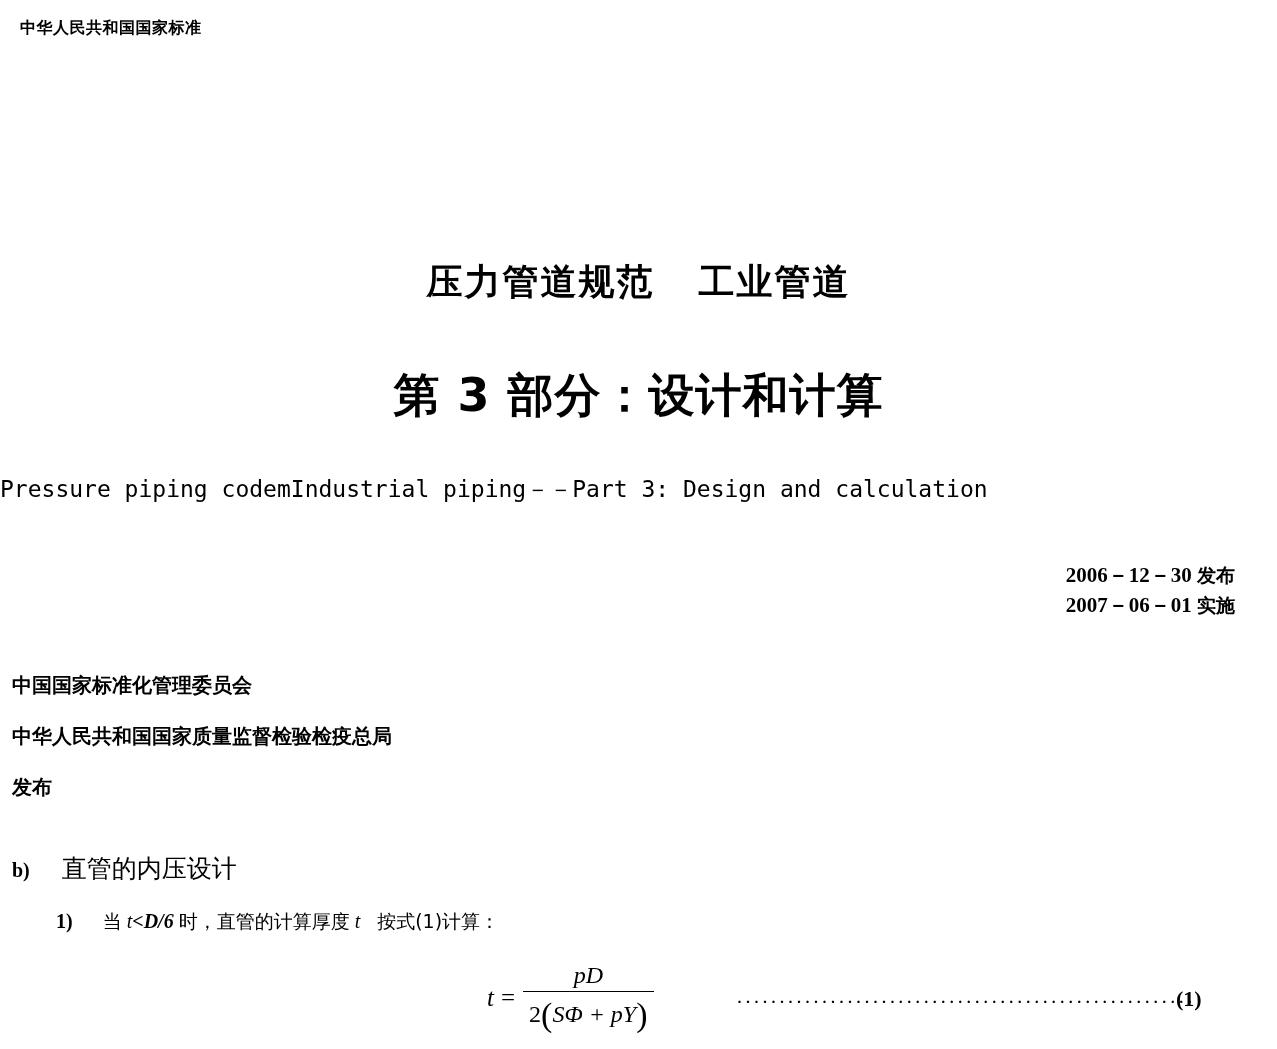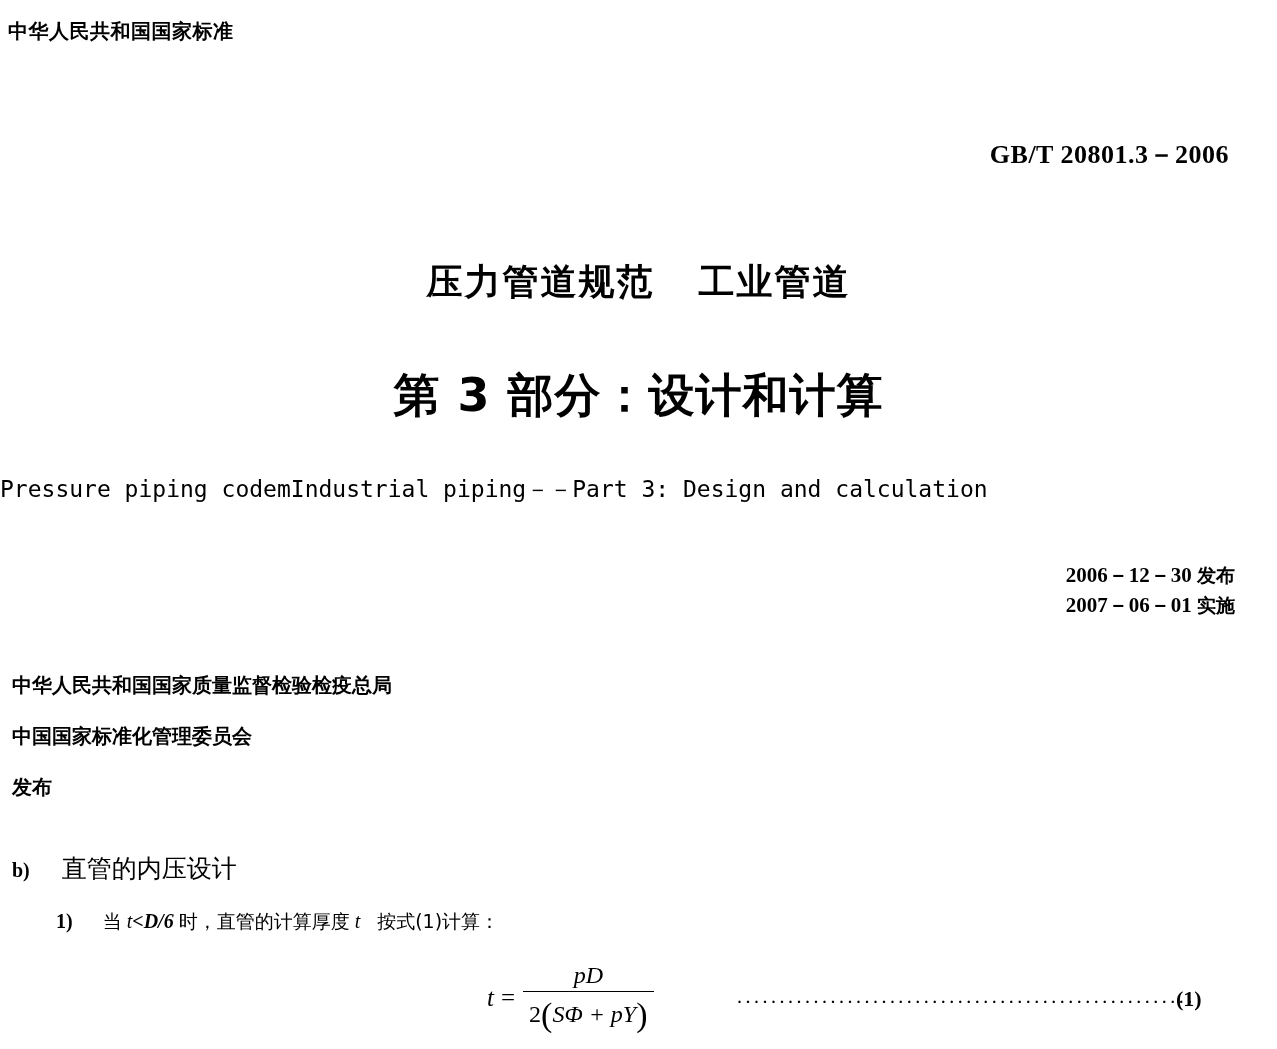--- a/index.html
+++ b/index.html
@@ -21,23 +21,23 @@
     width: 1277px;
     height: 1049px;
     box-sizing: border-box;
     padding: 0;
   }
 
   
   .national-standard-line {
     position: absolute;
     top: 18px;
-    left: 8px;
-    font-family: "DejaVu Sans", "Liberation Sans", sans-serif;
-    font-size: 20px;
+    left: 20px;
+    font-family: "DejaVu Sans", "Liberation Sans", sans-serif;
+    font-size: 16px;
     font-weight: 600;
     letter-spacing: 0.5px;
     white-space: nowrap;
   }
 
   
   .std-code {
     position: absolute;
     top: 137px;
     right: 48px;
@@ -248,21 +248,20 @@
     white-space: nowrap;
   }
 </style>
 </head>
 <body>
 
 <div class="page">
 
   <div class="national-standard-line">中华人民共和国国家标准</div>
 
-  <div class="std-code">GB/T 20801.3－2006</div>
 
   <div class="title-main">
     <span>压力管道规范</span><span class="gap"></span><span>工业管道</span>
   </div>
 
   <div class="title-sub">第 3 部分：设计和计算</div>
 
   <div class="title-english">Pressure piping codemIndustrial piping－－Part 3: Design and calculation</div>
 
   <div class="dates">
@@ -270,22 +269,22 @@
       <span>2006－12－30</span>
       <span class="cn">发布</span>
     </div>
     <div>
       <span>2007－06－01</span>
       <span class="cn">实施</span>
     </div>
   </div>
 
   <div class="issuer">
+    <div>中国国家标准化管理委员会</div>
     <div>中华人民共和国国家质量监督检验检疫总局</div>
-    <div>中国国家标准化管理委员会</div>
     <div>发布</div>
   </div>
 
   <div class="clause-b">
     <span class="marker">b)</span><span class="txt">直管的内压设计</span>
   </div>
 
   <div class="clause-1">
     <span class="marker">1)</span><span class="txt">当</span>
     <span class="ital">t</span><span class="bold-ital">&lt;D/6</span>

